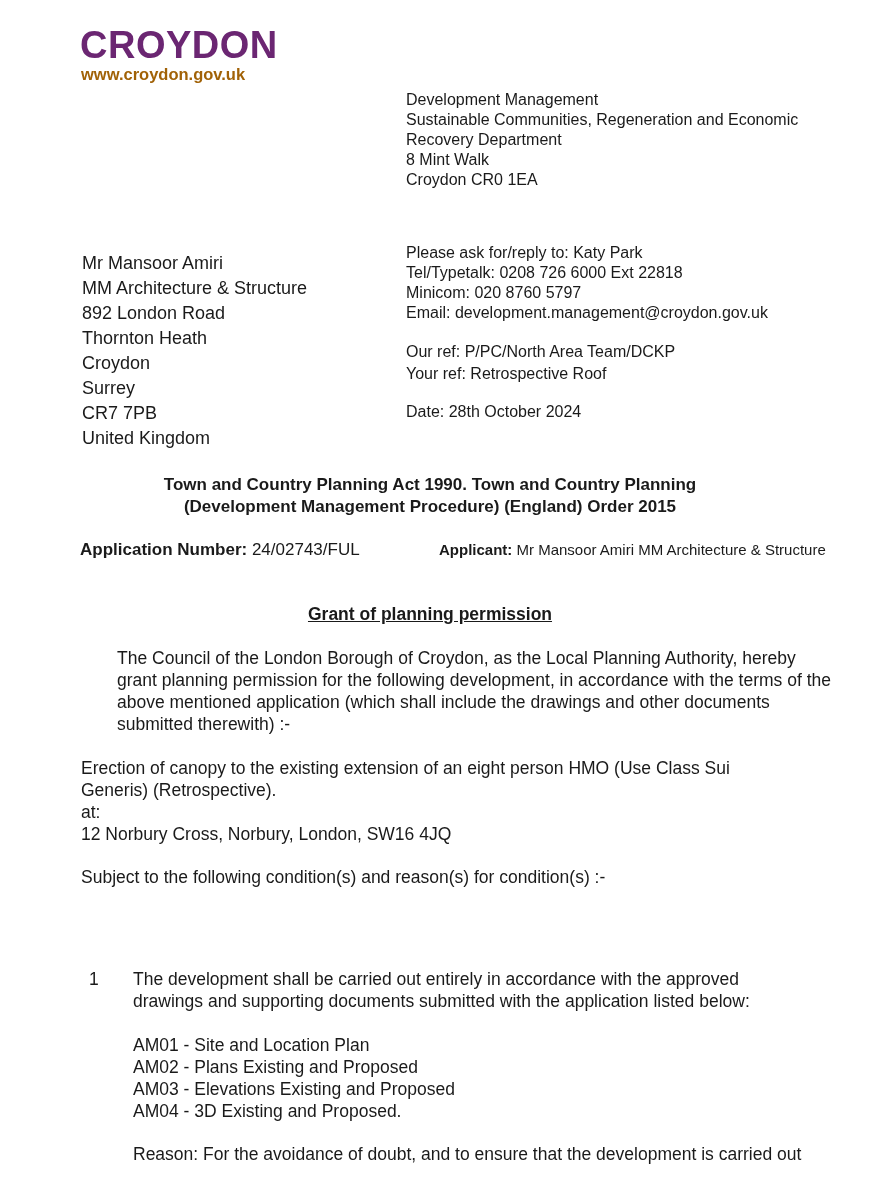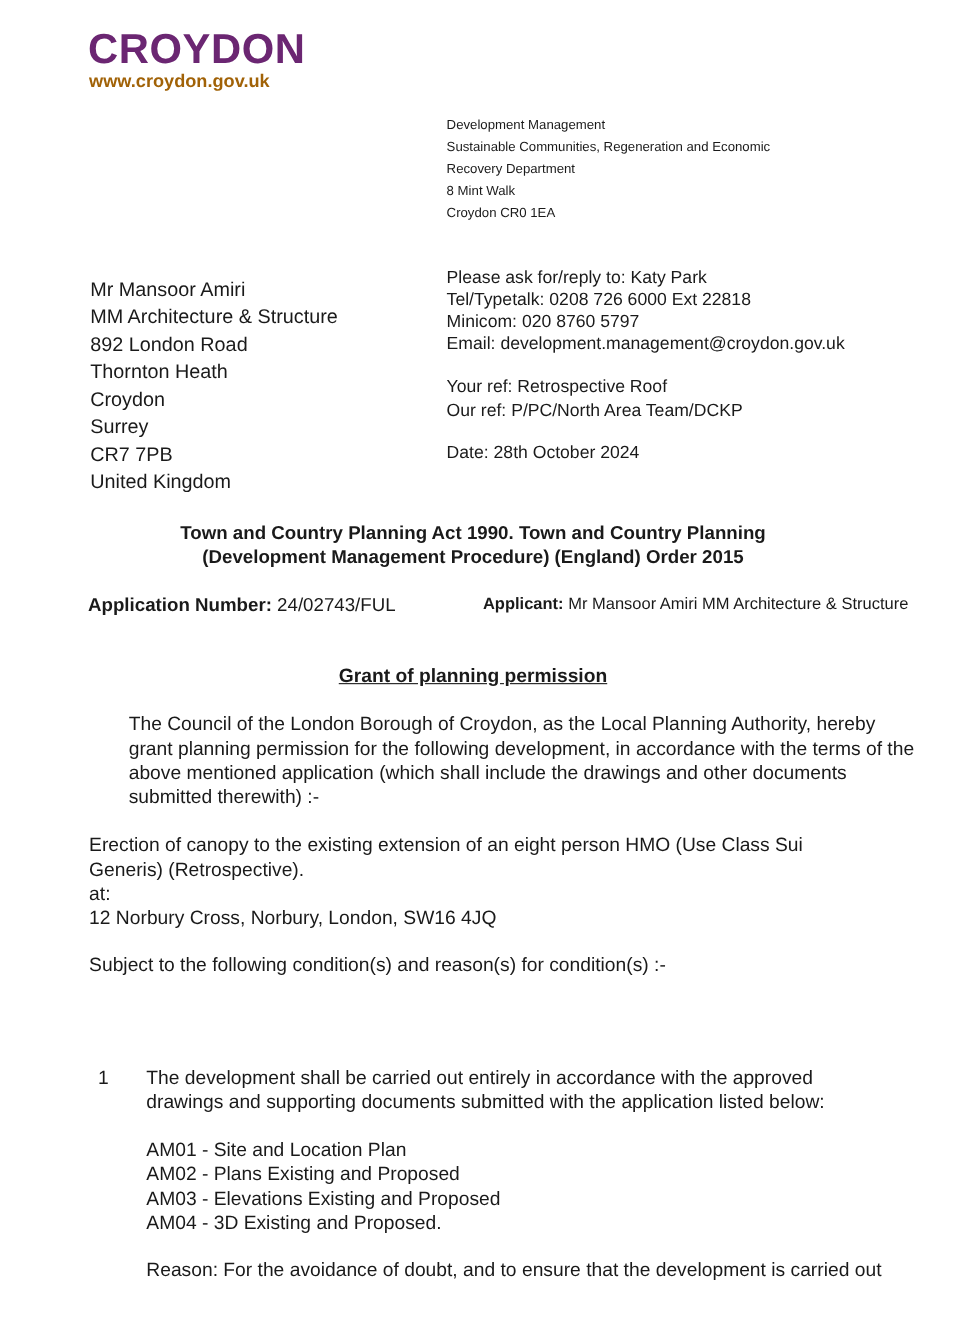--- a/index.html
+++ b/index.html
@@ -8,21 +8,21 @@
       font-family: "Liberation Sans", sans-serif; color: #1a1a1a;
     }
     .abs { position: absolute; }
     .logo-word {
       left: 80px; top: 26px; font-size: 38px; font-weight: bold;
       letter-spacing: 0.5px; line-height: 38px;
     }
     .logo-url {
       left: 81px; top: 64px; font-size: 16.5px; font-weight: bold; line-height: 20px;
     }
-    .dept { left: 406px; top: 103px; font-size: 12px; line-height: 20px; }
+    .dept { left: 406px; top: 90px; font-size: 16px; line-height: 20px; }
     .contact { left: 406px; top: 243px; font-size: 16px; line-height: 20px; }
     .refs { left: 406px; top: 341px; font-size: 16px; line-height: 22px; }
     .date { left: 406px; top: 402px; font-size: 16px; line-height: 20px; }
     .recipient { left: 82px; top: 251px; font-size: 18px; line-height: 25px; }
     .line { display: block; white-space: nowrap; }
     .act-title {
       left: 80px; width: 700px; top: 474px; text-align: center;
       font-size: 17px; font-weight: bold; line-height: 22px;
     }
     .appnum { left: 80px; top: 539px; font-size: 17px; line-height: 22px; white-space: nowrap; }
@@ -51,22 +51,22 @@
 </div>
 
 <div class="abs contact">
   <span class="line">Please ask for/reply to: Katy Park</span>
   <span class="line">Tel/Typetalk: 0208 726 6000 Ext 22818</span>
   <span class="line">Minicom: 020 8760 5797</span>
   <span class="line">Email: development.management@croydon.gov.uk</span>
 </div>
 
 <div class="abs refs">
+  <span class="line">Our ref: P/PC/North Area Team/DCKP</span>
   <span class="line">Your ref: Retrospective Roof</span>
-  <span class="line">Our ref: P/PC/North Area Team/DCKP</span>
 </div>
 
 <div class="abs date">Date: 28th October 2024</div>
 
 <div class="abs recipient">
   <span class="line">Mr Mansoor Amiri</span>
   <span class="line">MM Architecture &amp; Structure</span>
   <span class="line">892 London Road</span>
   <span class="line">Thornton Heath</span>
   <span class="line">Croydon</span>

